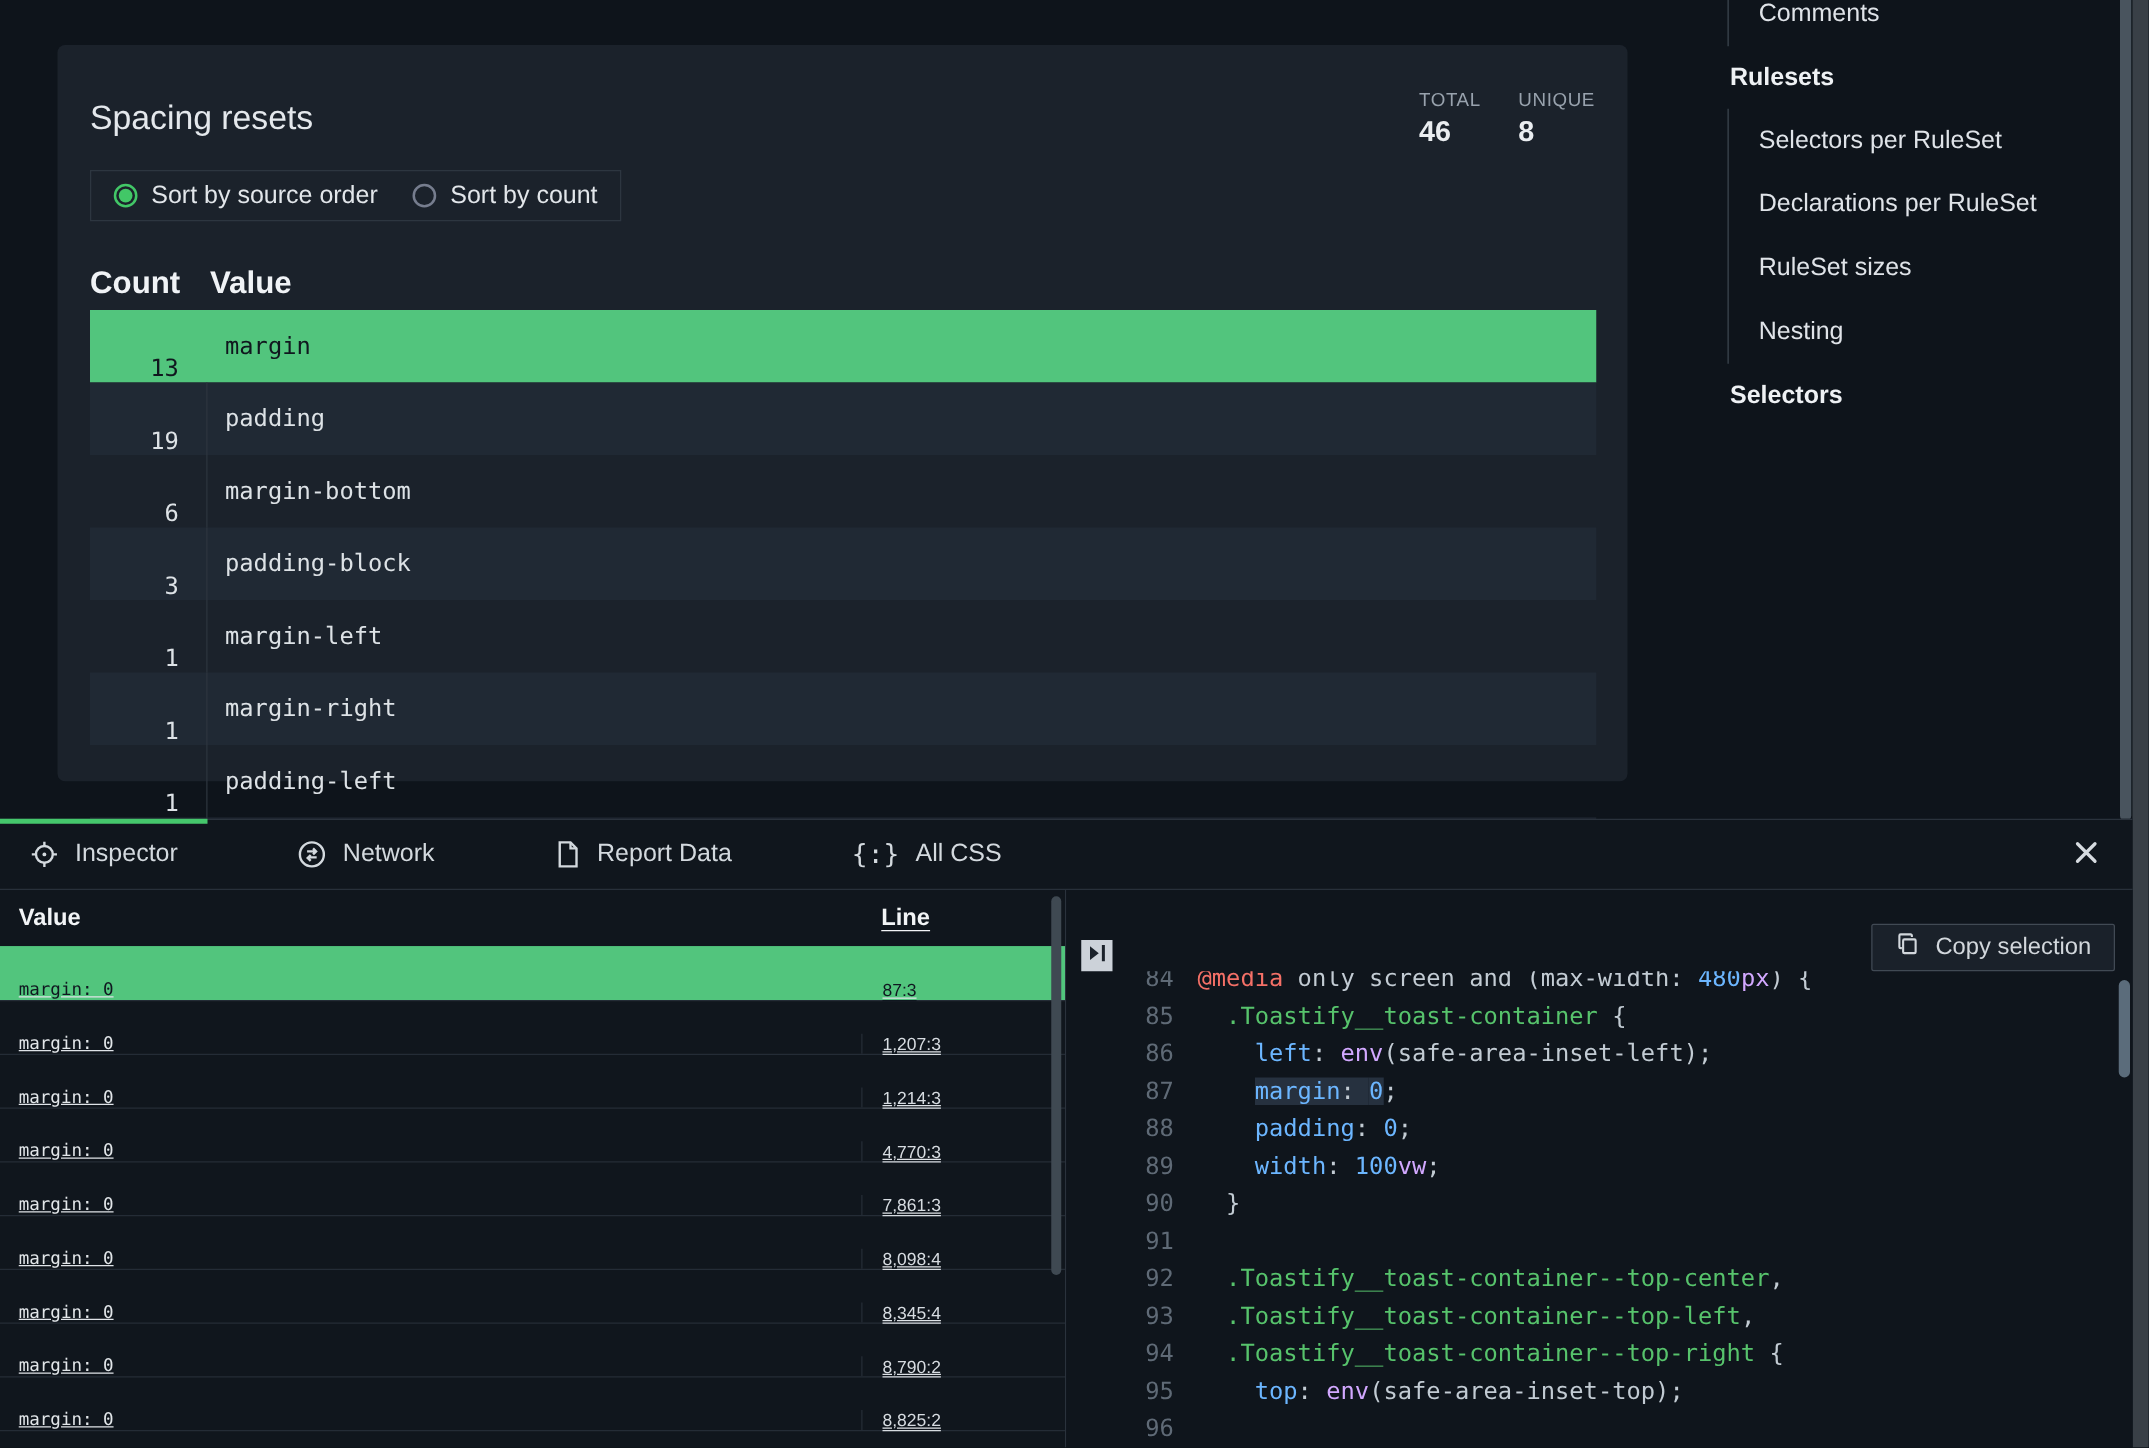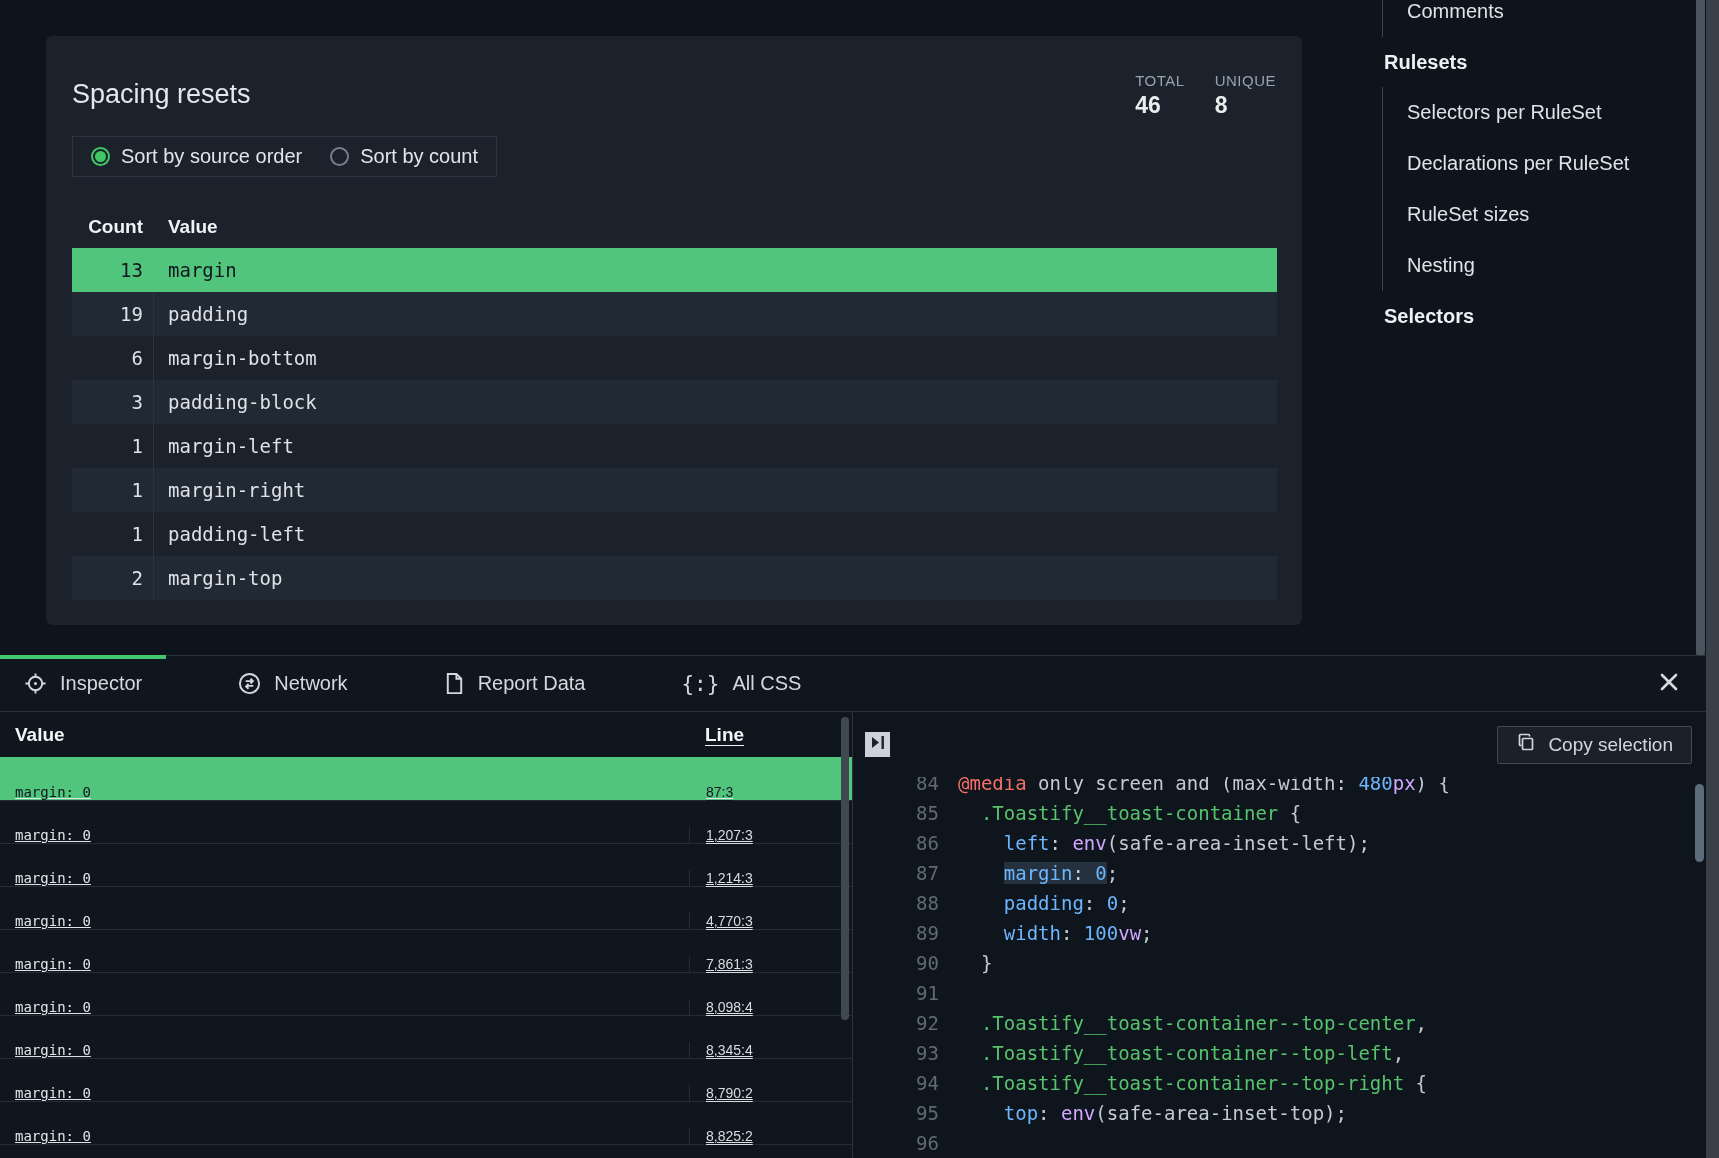--- a/index.html
+++ b/index.html
@@ -24,23 +24,23 @@
   .sort-group {
     position:absolute; left:26px; top:100px; height:41px;
     border:1px solid #2d3640; display:inline-flex; align-items:center;
     gap:28px; padding:0 18px;
   }
   .radio-opt { display:flex; align-items:center; gap:11px; font-size:20px; color:#e2e6ea; cursor:pointer;text-align:right; }
   .radio-dot { width:19px; height:19px; border-radius:50%; border:2px solid #767d8e; position:relative; flex:none; }
   .radio-dot.selected { border-color:#42c767; }
   .radio-dot.selected::after { content:""; position:absolute; inset:2px; border-radius:50%; background:#42c767; }
   .spacing-table { position:absolute; left:26px; top:169px; right:25px; }
-  .s-header { display:flex; height:43px; align-items:center; font-size:19px; font-weight:700; color:#f0f3f6; }
+  .s-header { display:flex; height:43px; align-items:center; font-size:25px; font-weight:700; color:#f0f3f6; }
   .s-header .cell-count { font-family:"Liberation Sans",sans-serif; }
-  .s-row { display:flex; height:44px; align-items:center; font-family:"DejaVu Sans Mono",monospace; font-size:19px; color:#dde2e6; }
+  .s-row { display:flex; height:58px; align-items:flex-end; font-family:"DejaVu Sans Mono",monospace; font-size:19px; color:#dde2e6;gap:12px; }
   .s-row.alt { background:#202934; }
   .s-row.hl { background:#52c57d; color:#10171e; }
   .cell-count { width:71px; text-align:right; flex:none; }
   .cell-value { margin-left:10px; border-left:1px solid #2c343e; padding-left:14px; align-self:stretch; display:flex; align-items:center; flex:1; }
   .s-header .cell-value { border-left-color:transparent; }
   .s-row.hl .cell-value { border-left-color:transparent; }
   
   #sidebar { position:absolute; left:1360px; top:0; width:335px; height:655px; overflow:hidden; font-size:20px; }
   .side-group.first { margin-top:-14px; }
   .side-header { font-weight:700; color:#eef1f4; padding:14px 0 13px 24px; }
@@ -68,21 +68,21 @@
   .i-row { display:flex; height:43px; border-top:1px solid #242c36; align-items:flex-end; font-size:14px;text-decoration:underline; }
   .i-val { width:689px; flex:none; padding-left:15px; display:flex; align-items:center; font-family:"DejaVu Sans Mono",monospace; color:#e2e6e9; }
   .i-line { flex:1; border-left:1px solid #242c36; padding-left:16px; display:flex; align-items:center; color:#d7dce1; }
   .i-line span { text-decoration:underline; text-underline-offset:3px; cursor:pointer; }
   .i-row.hl { background:#52c57d; border-top-color:#52c57d; }
   .i-row.hl .i-val { color:#101720; }
   .i-row.hl .i-line { border-left-color:transparent; color:#101720; }
   .insp-scroll { position:absolute; left:841px; top:5px; width:8px; height:303px; border-radius:4px; background:#3f4952; }
   
   .code-panel { flex:1; position:relative; background:#0f151c; overflow:hidden; }
-  .code-head { height:65px; display:flex; align-items:center; justify-content:space-between; padding:0 14px 0 12px; }
+  .code-head { height:65px; display:flex; align-items:flex-end; justify-content:space-between; padding:0 14px 0 12px; }
   .toggle-btn { width:25px; height:25px; background:#ccd2d9; display:flex; align-items:center; justify-content:center; cursor:pointer; flex:none; }
   .copy-btn { height:38px; border:1px solid #414a54; background:#1a212a; color:#d2d7dc; font-size:19px; display:flex; align-items:center; gap:12px; padding:0 18px; cursor:pointer; border-radius:2px; }
   .code-area { position:absolute; top:65px; left:0; right:0; bottom:0; overflow:hidden; font-family:"DejaVu Sans Mono",monospace; font-size:19px; }
   .code-inner { margin-top:-9px; }
   .code-line { height:30px; line-height:30px; white-space:pre; display:flex; }
   .ln { width:86px; flex:none; text-align:right; color:#5f6a76; }
   .ct { margin-left:19px; }
   .tok.fg   { color:#c2cbd3; }
   .tok.red  { color:#f47067; }
   .tok.sel  { color:#57c36c; }

